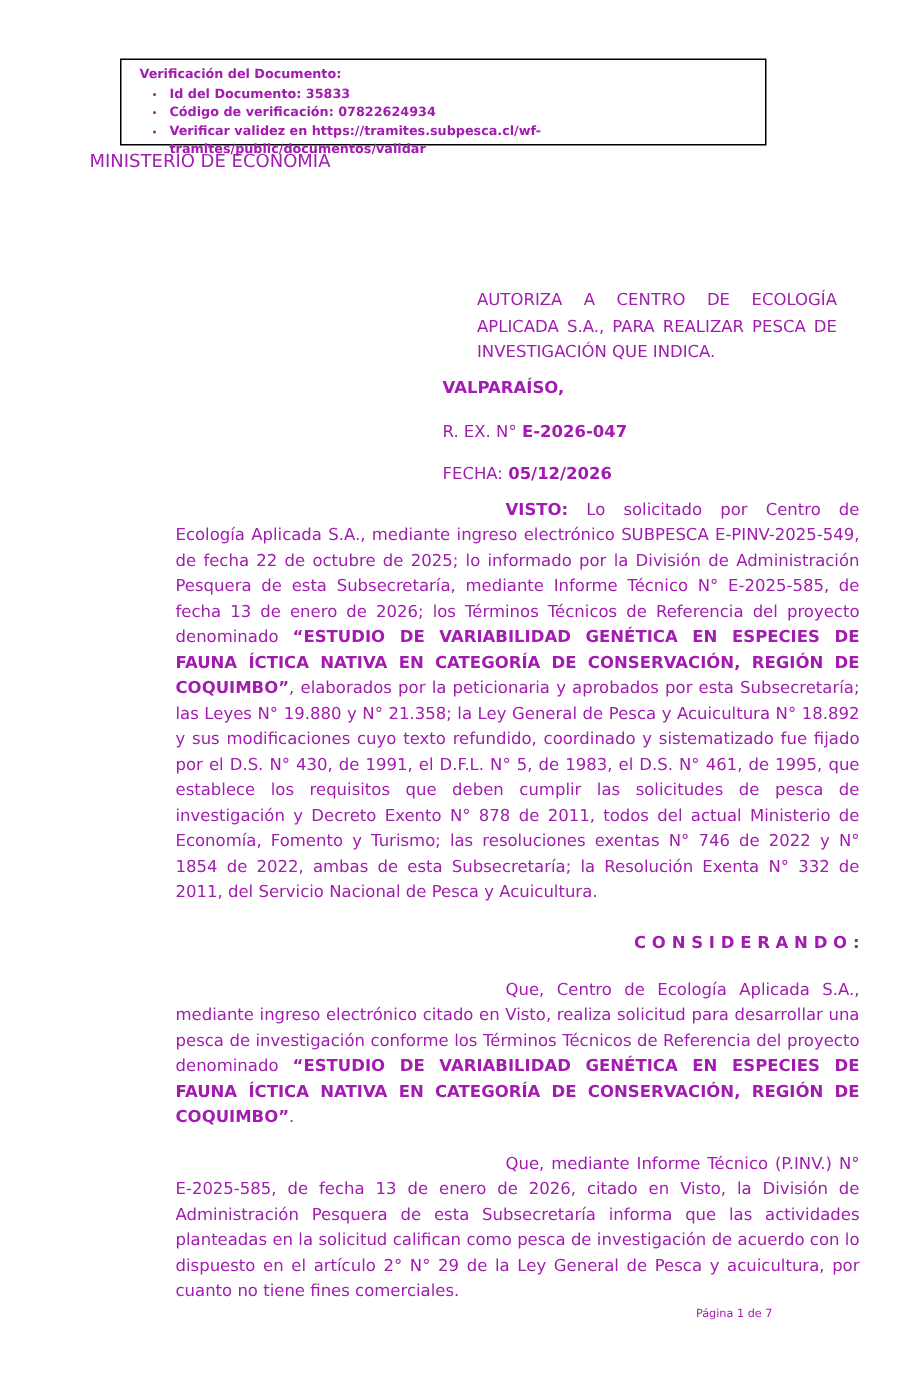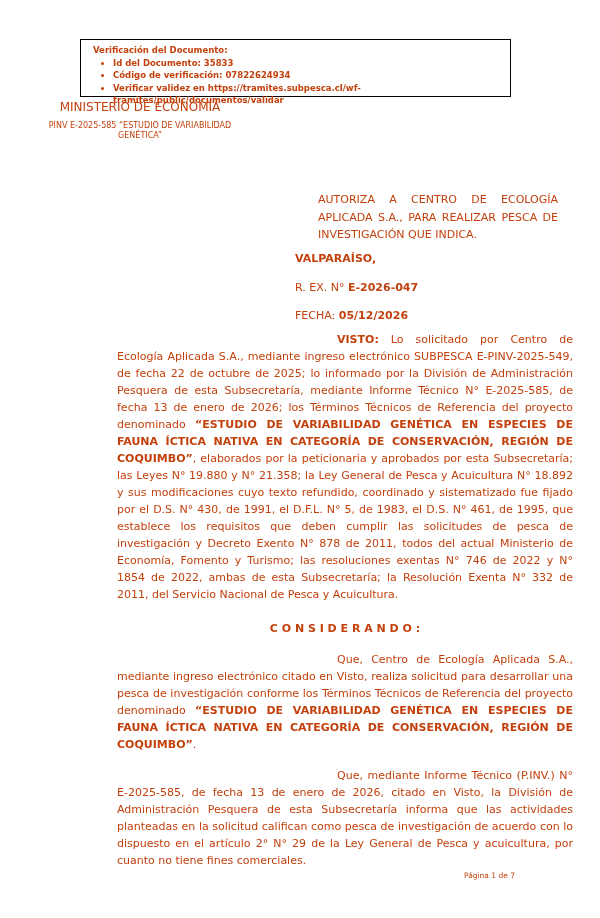--- a/index.html
+++ b/index.html
@@ -1,21 +1,21 @@
 <!DOCTYPE html>
 <html><head>
 <meta charset="utf-8">
 <style>
   html, body { margin: 0; padding: 0; background: #ffffff; }
   .page {
     position: relative;
     width: 600px;
     height: 918px;
     background: #ffffff;
-    color: #c2410c;
+    color: #a21caf;
     font-family: "DejaVu Sans", sans-serif;
     overflow: hidden;
   }
 
   
   .verify-box {
     position: absolute;
     left: 80px; top: 39px;
     width: 431px; height: 58px;
     border: 1px solid #000;
@@ -74,21 +74,21 @@
     font-size: 11px;
     line-height: 17px;
     text-align: justify;
     margin-left: 39px;
   }
   .para { margin: 0; }
   .indent { text-indent: 220px; }
   .para + .para { margin-top: 14px; }
   .considerando {
     margin: 17px 0 14px;
-    text-align: center;
+    text-align: right;
     font-weight: bold;
     font-size: 11px;
   }
 
   
   .footer {
     position: absolute;
     left: 420px; top: 871px;
     width: 95px;
     text-align: right;
@@ -104,21 +104,20 @@
     <div class="verify-title">Verificación del Documento:</div>
     <ul class="verify-list">
       <li>Id del Documento: 35833</li>
       <li>Código de verificación: 07822624934</li>
       <li>Verificar validez en https://tramites.subpesca.cl/wf-tramites/public/documentos/validar</li>
     </ul>
   </div>
 
   <div class="org-header">
     <div class="ministry">MINISTERIO DE ECONOMÍA</div>
-    <div class="project-ref">PINV E-2025-585 “ESTUDIO DE VARIABILIDAD GENÉTICA”</div>
   </div>
 
   <div class="subject">AUTORIZA A CENTRO DE ECOLOGÍA APLICADA S.A., PARA REALIZAR PESCA DE INVESTIGACIÓN QUE INDICA.</div>
 
   <div class="city">VALPARAÍSO,</div>
 
   <div class="res-line"><span>R. EX. N° </span><span class="b">E-2026-047</span></div>
 
   <div class="date-line"><span>FECHA: </span><span class="b">05/12/2026</span></div>
 

